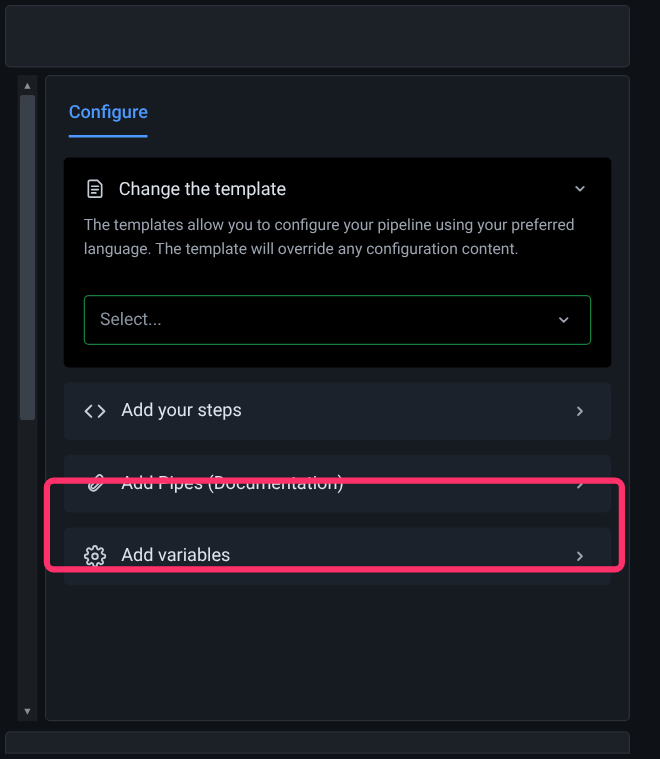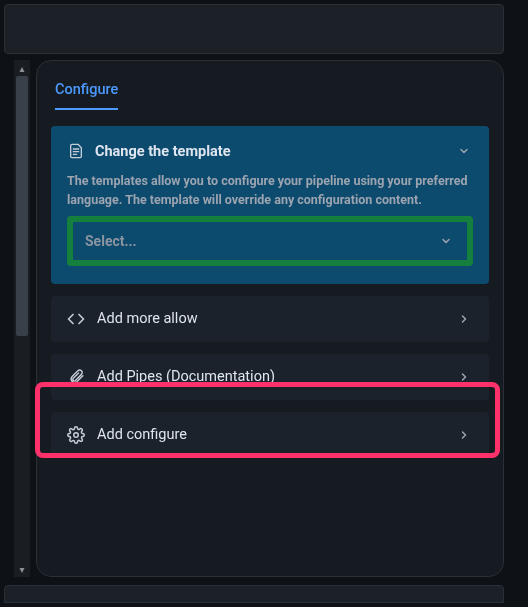--- a/index.html
+++ b/index.html
@@ -52,21 +52,21 @@
       left: 2px;
       width: 12px;
       height: 260px;
       background: #3a4049;
       border-radius: 2px;
     }
     .panel {
       flex: 1;
       background: #161b22;
       border: 1px solid #2a2f38;
-      border-radius: 15px;
+      border-radius: 4px;
       padding: 12px 14px 20px 14px;
     }
     .tabs {
       display: flex;
       gap: 20px;
       padding: 8px 4px 0 4px;
       margin-bottom: 16px;
     }
     .tab {
       padding-bottom: 10px;
@@ -74,46 +74,45 @@
       font-weight: 500;
       color: #c5cdd8;
       cursor: pointer;
       border-bottom: 2px solid transparent;
     }
     .tab.active {
       color: #4c9aff;
       border-bottom-color: #4c9aff;
     }
     .card {
-      background: #0c4a6e;
+      background: #000000;
       border-radius: 4px;
       padding: 16px 16px 18px 16px;
       margin-bottom: 12px;
-      font-weight: bold;
     }
     .card-header {
       display: flex;
       align-items: center;
       gap: 10px;
       cursor: pointer;
       margin-bottom: 12px;
     }
     .card-title {
       flex: 1;
       font-size: 14.5px;
       color: #dfe5ee;
     }
     .card-desc {
       font-size: 12.5px;
       line-height: 1.5;
       color: #9ca4b0;
-      margin-bottom: 6px;
+      margin-bottom: 26px;
     }
     .select-box {
-      border: 6px solid #15803d;
+      border: 1px solid #15803d;
       border-radius: 4px;
       padding: 10px 12px;
       display: flex;
       align-items: center;
       justify-content: space-between;
       font-size: 14px;
       color: #8b94a1;
       cursor: pointer;
     }
     .list-row {
@@ -210,21 +209,21 @@
       </div>
     </div>
 
     <div class="list-row">
       <span class="icon">
         <svg width="18" height="18" viewBox="0 0 24 24" fill="none" stroke="#c5cdd8" stroke-width="2.2" stroke-linecap="round" stroke-linejoin="round">
           <polyline points="16 18 22 12 16 6"></polyline>
           <polyline points="8 6 2 12 8 18"></polyline>
         </svg>
       </span>
-      <span class="list-row-label">Add more allow</span>
+      <span class="list-row-label">Add your steps</span>
       <span class="icon chevron">
         <svg width="12" height="12" viewBox="0 0 24 24" fill="none" stroke="currentColor" stroke-width="3" stroke-linecap="round" stroke-linejoin="round">
             <polyline points="9 18 15 12 9 6"></polyline>
           </svg>
       </span>
     </div>
 
     <div class="list-row">
       <span class="icon">
         <svg width="17" height="17" viewBox="0 0 24 24" fill="none" stroke="#c5cdd8" stroke-width="2" stroke-linecap="round" stroke-linejoin="round">
@@ -239,21 +238,21 @@
       </span>
     </div>
 
     <div class="list-row">
       <span class="icon">
         <svg width="18" height="18" viewBox="0 0 24 24" fill="none" stroke="#c5cdd8" stroke-width="2" stroke-linecap="round" stroke-linejoin="round">
           <circle cx="12" cy="12" r="3"></circle>
           <path d="M19.4 15a1.7 1.7 0 0 0 .3 1.8l.1.1a2 2 0 1 1-2.8 2.8l-.1-.1a1.7 1.7 0 0 0-1.8-.3 1.7 1.7 0 0 0-1 1.5V21a2 2 0 0 1-4 0v-.1a1.7 1.7 0 0 0-1.1-1.5 1.7 1.7 0 0 0-1.8.3l-.1.1a2 2 0 1 1-2.8-2.8l.1-.1a1.7 1.7 0 0 0 .3-1.8 1.7 1.7 0 0 0-1.5-1H3a2 2 0 0 1 0-4h.1a1.7 1.7 0 0 0 1.5-1.1 1.7 1.7 0 0 0-.3-1.8l-.1-.1a2 2 0 1 1 2.8-2.8l.1.1a1.7 1.7 0 0 0 1.8.3H9a1.7 1.7 0 0 0 1-1.5V3a2 2 0 0 1 4 0v.1a1.7 1.7 0 0 0 1 1.5 1.7 1.7 0 0 0 1.8-.3l.1-.1a2 2 0 1 1 2.8 2.8l-.1.1a1.7 1.7 0 0 0-.3 1.8V9c.3.6.9 1 1.5 1H21a2 2 0 0 1 0 4h-.1a1.7 1.7 0 0 0-1.5 1z"></path>
         </svg>
       </span>
-      <span class="list-row-label">Add configure</span>
+      <span class="list-row-label">Add variables</span>
       <span class="icon chevron">
         <svg width="12" height="12" viewBox="0 0 24 24" fill="none" stroke="currentColor" stroke-width="3" stroke-linecap="round" stroke-linejoin="round">
             <polyline points="9 18 15 12 9 6"></polyline>
           </svg>
       </span>
     </div>
 
   </div>
 </div>
 

